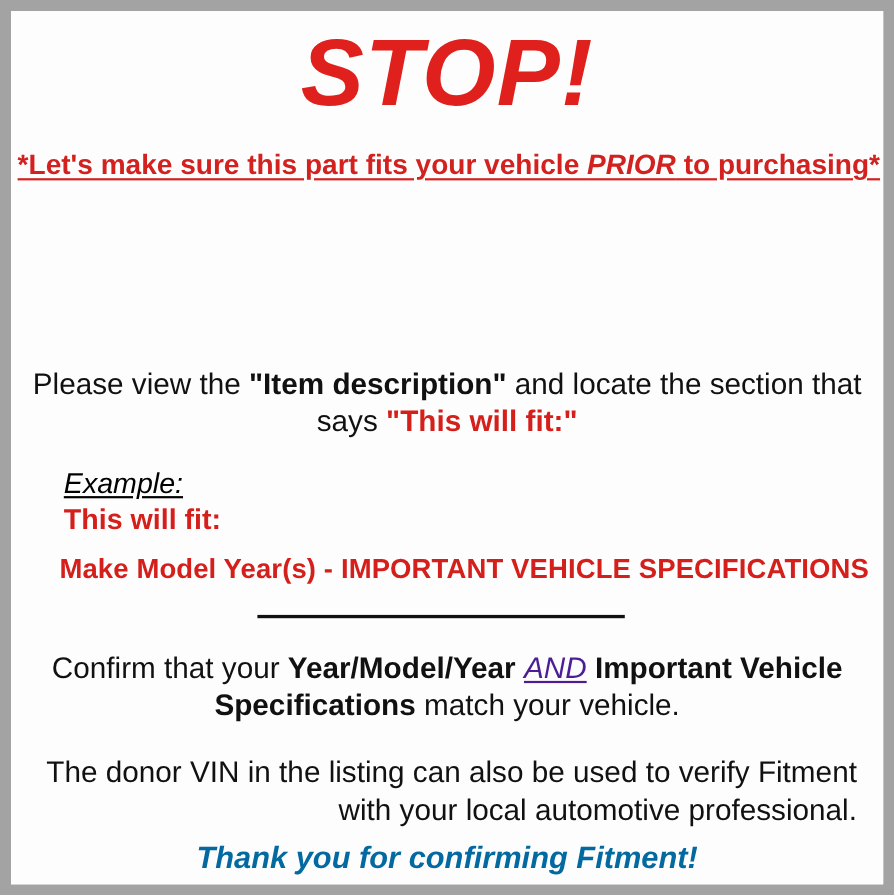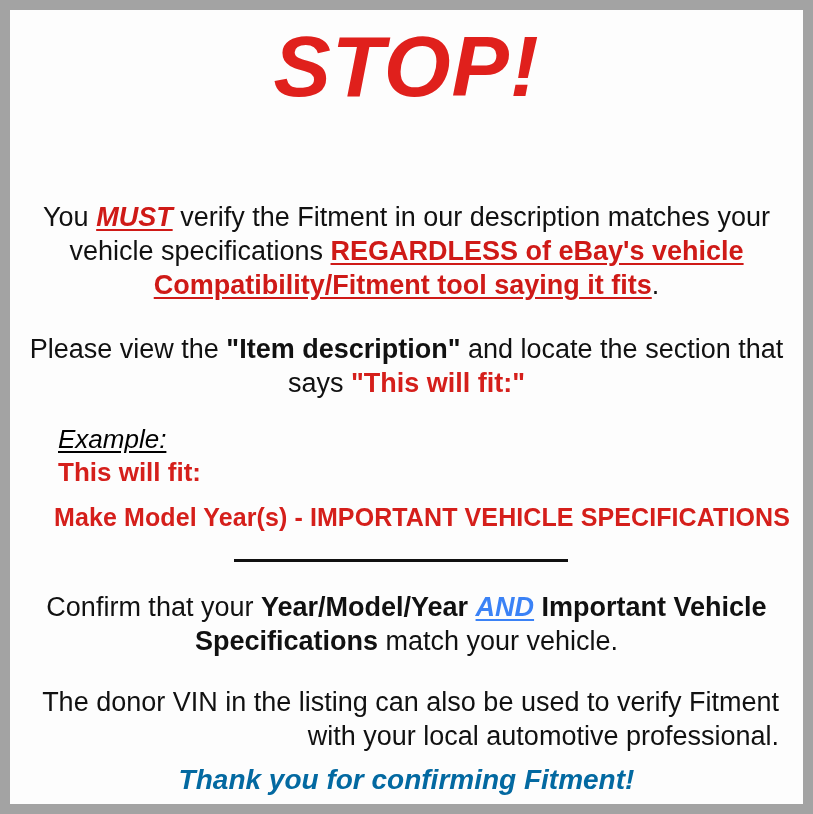--- a/index.html
+++ b/index.html
@@ -141,23 +141,23 @@
   .para3 {
     position: absolute;
     left: 26px; right: 26px;
     top: 580px;
     text-align: center;
     font-size: 27px;
     line-height: 34px;
     color: #111111;
   }
   .and {
-    font-weight: bold;
-    font-style: italic;
-    color: #3b82f6;
+    font-weight: normal;
+    font-style: italic;
+    color: #4c1d95;
     text-decoration: underline;
     text-underline-offset: 3px;
   }
 
   
   .para4 {
     position: absolute;
     left: 24px; right: 24px;
     top: 675px;
     text-align: right;
@@ -181,24 +181,24 @@
   }
 </style>
 </head>
 <body>
 
 <div id="page">
   <div id="inner">
 
     <div class="stop-title">STOP!</div>
 
-
-    <div class="para1">
-      <span>You </span><span class="must">MUST</span><span> verify the Fitment in our description matches your vehicle specifications </span><span class="regardless">REGARDLESS of eBay's vehicle Compatibility/Fitment tool saying it fits</span><span>.</span>
+    <div class="subtitle">
+      <span>*Let's make sure this part fits your vehicle </span><span class="ital">PRIOR</span><span> to purchasing*</span>
     </div>
+
 
     <div class="para2">
       <span>Please view the </span><span class="b">"Item description"</span><span> and locate the section that says </span><span class="redb">"This will fit:"</span>
     </div>
 
     <div class="example-label">Example:</div>
 
     <div class="will-fit">This will fit:</div>
 
     <div class="example-line">Make Model Year(s) - IMPORTANT VEHICLE SPECIFICATIONS</div>

